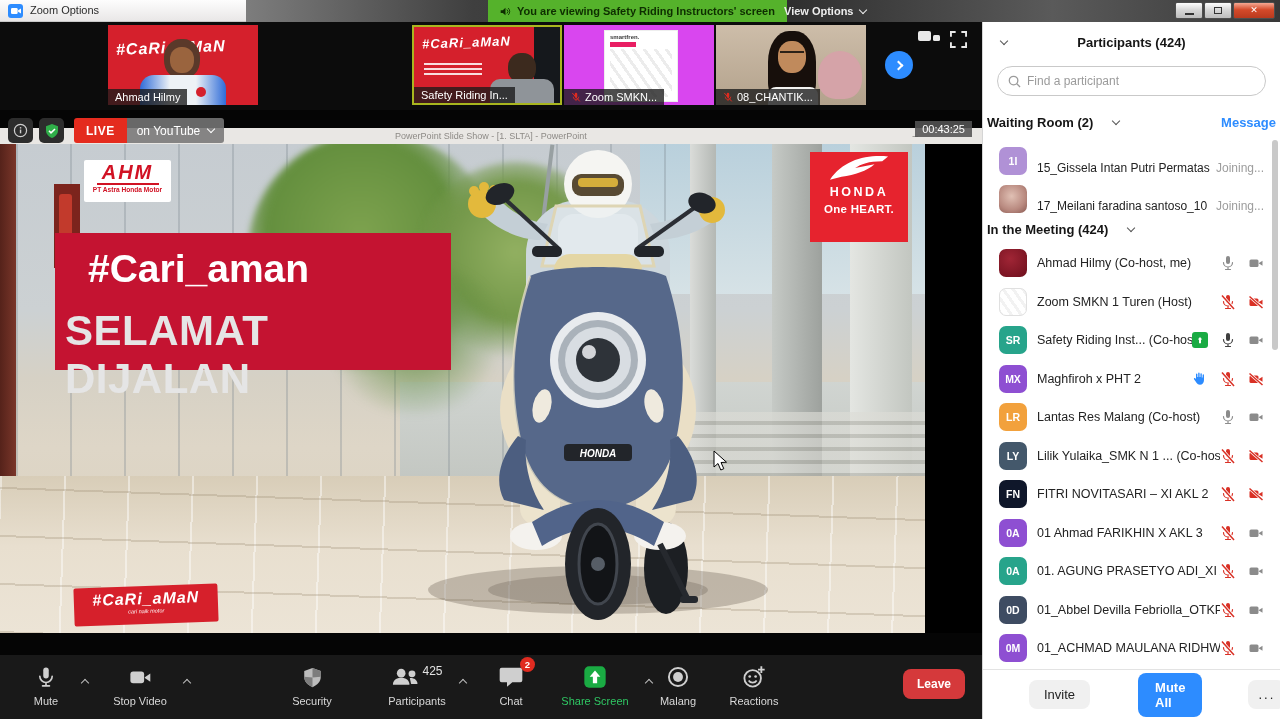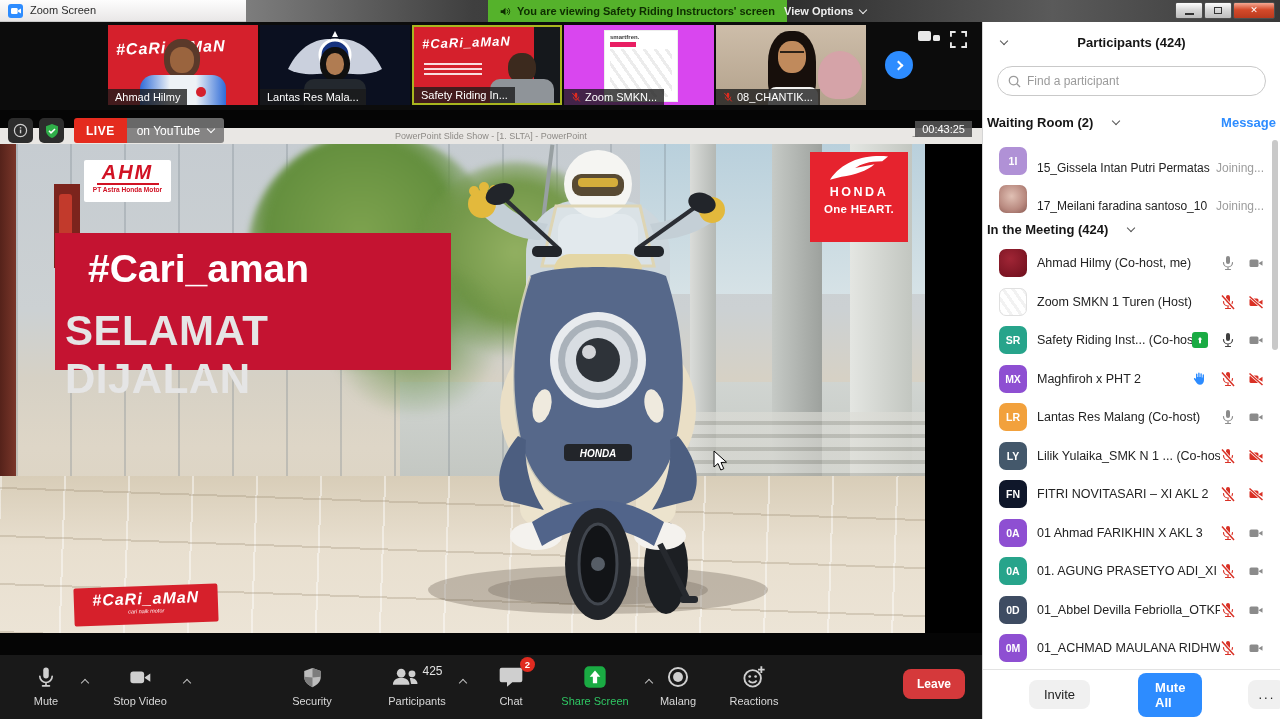--- a/index.html
+++ b/index.html
@@ -198,21 +198,21 @@
 <div class="app">
 
   <div class="titlebar">
     <div class="tb-dark"></div>
     <div class="zoomlogo">
       <svg width="10" height="8" viewBox="0 0 12 9">
           <rect x="0" y="1" width="8" height="7" rx="1.5" fill="#fff"></rect>
           <path d="M8.5 3.5 L12 1.5 v6 L8.5 5.5z" fill="#fff"></path>
         </svg>
     </div>
-    <span class="tb-title">Zoom Screen</span>
+    <span class="tb-title">Zoom Options</span>
     <div class="greenbanner">
       <svg width="11" height="11" viewBox="0 0 16 16">
           <path d="M1 6h3l4-3.5v11L4 10H1z" fill="#0e2e00"></path>
           <path d="M10 5a4 4 0 0 1 0 6M12 3a7 7 0 0 1 0 10" stroke="#0e2e00" stroke-width="1.3" fill="none"></path>
         </svg>
       <span>You are viewing Safety Riding Instructors' screen</span>
     </div>
     <div class="viewopts">
       <span>View Options</span>
       <span class="chev"></span>
@@ -230,37 +230,20 @@
 
   <div class="strip">
     <div class="thumb t1 t-red" style="left:108px">
       <div class="script" style="position:absolute;left:8px;top:14px;font-size:16px">#CaRi_AMaN</div>
       <div class="head"></div>
       <div class="face"></div>
       <div class="body"></div>
       <div class="pin"></div>
       <div class="lbl">
           <span>Ahmad Hilmy</span>
-        </div>
-    </div>
-    <div class="thumb t2" style="left:260px">
-      <svg class="emb" width="110" height="52" viewBox="0 0 110 52">
-        <g fill="#dfe6f2">
-          <path d="M8 40 C20 16 36 10 50 10 L50 44 C34 46 18 46 8 40Z" opacity=".9"></path>
-          <path d="M102 40 C90 16 74 10 60 10 L60 44 C76 46 92 46 102 40Z" opacity=".9"></path>
-        </g>
-        <circle cx="55" cy="26" r="15" fill="#16337f" stroke="#fff" stroke-width="3"></circle>
-        <circle cx="55" cy="26" r="5" fill="#fff"></circle>
-        <path d="M55 2 l3 6 h-6z" fill="#fff"></path>
-      </svg>
-      <div class="head"></div>
-      <div class="face"></div>
-      <div class="body"></div>
-      <div class="lbl">
-          <span>Lantas Res Mala...</span>
         </div>
     </div>
     <div class="thumb t3 t-red" style="left:412px">
       <div class="script" style="position:absolute;left:8px;top:8px;font-size:13px">#CaRi_aMaN</div>
       <div class="lines"></div>
       <div class="poster"></div>
       <div class="head"></div>
       <div class="body"></div>
       <div class="lbl">
           <span>Safety Riding In...</span>

